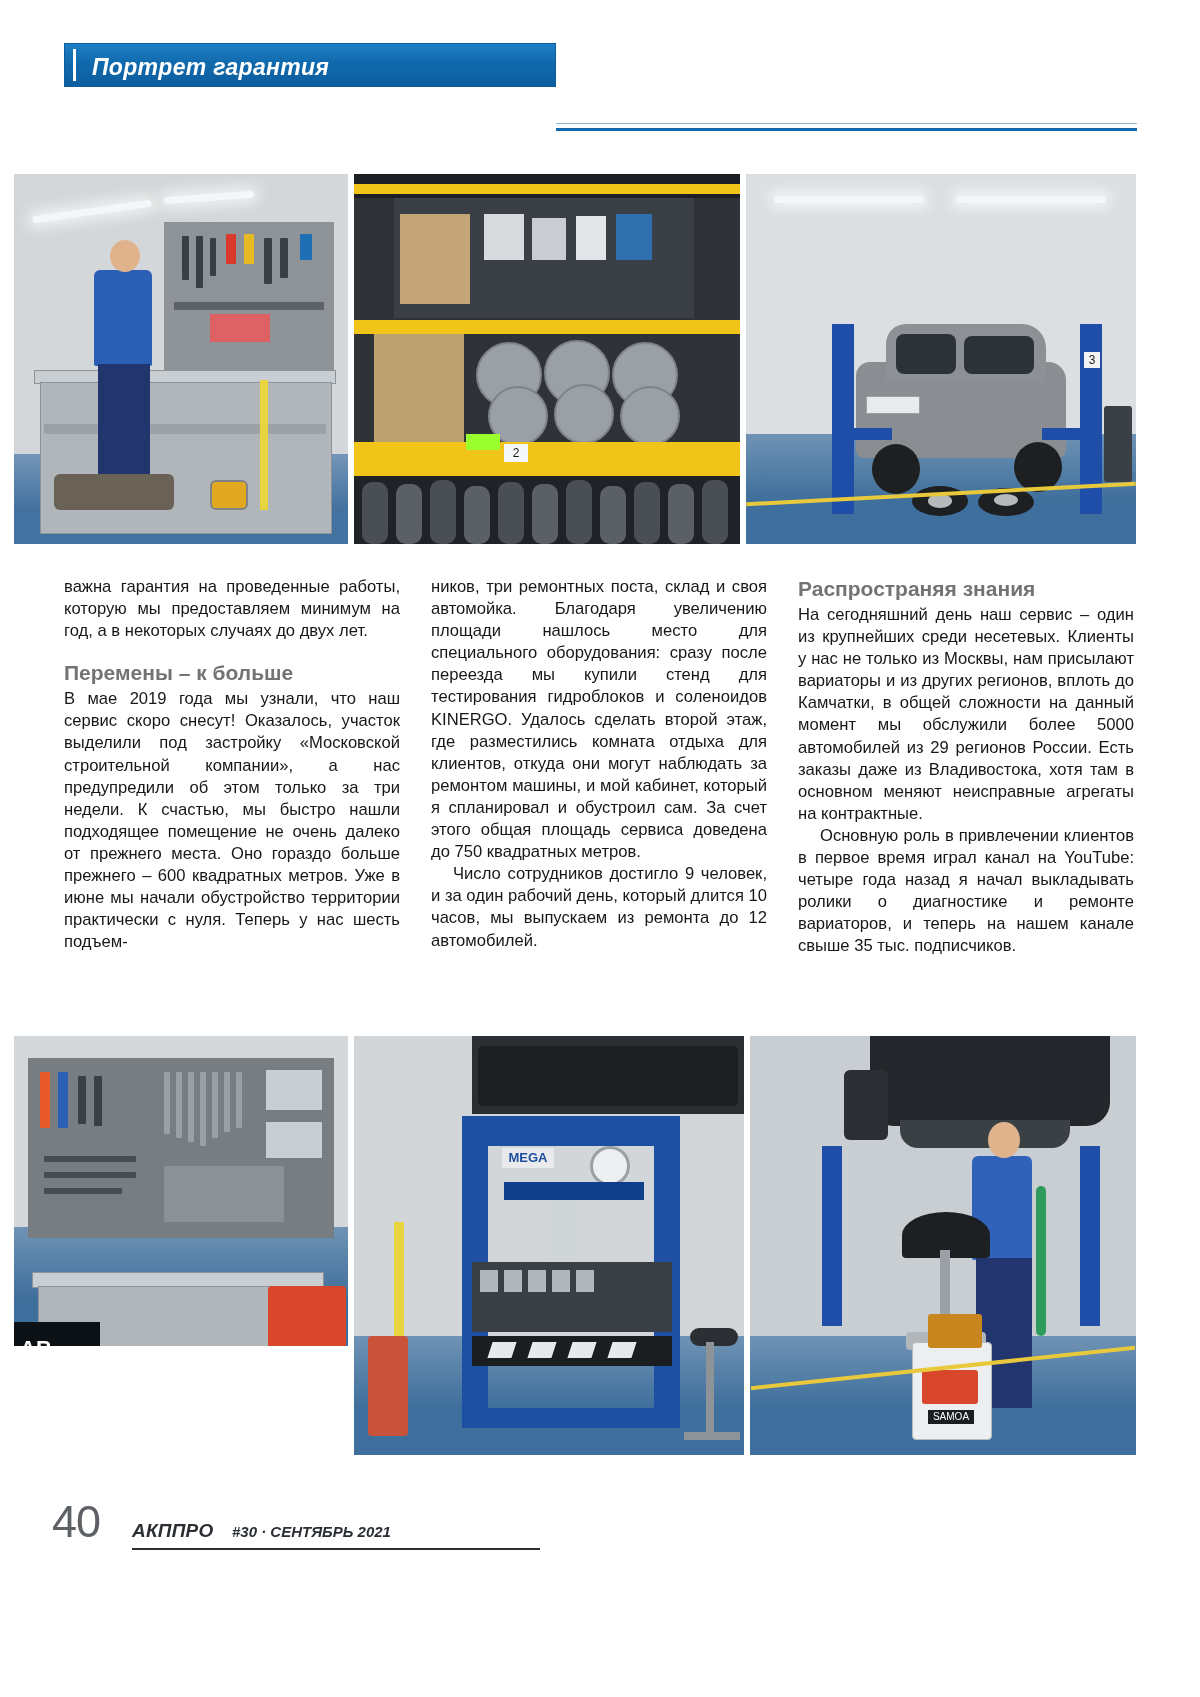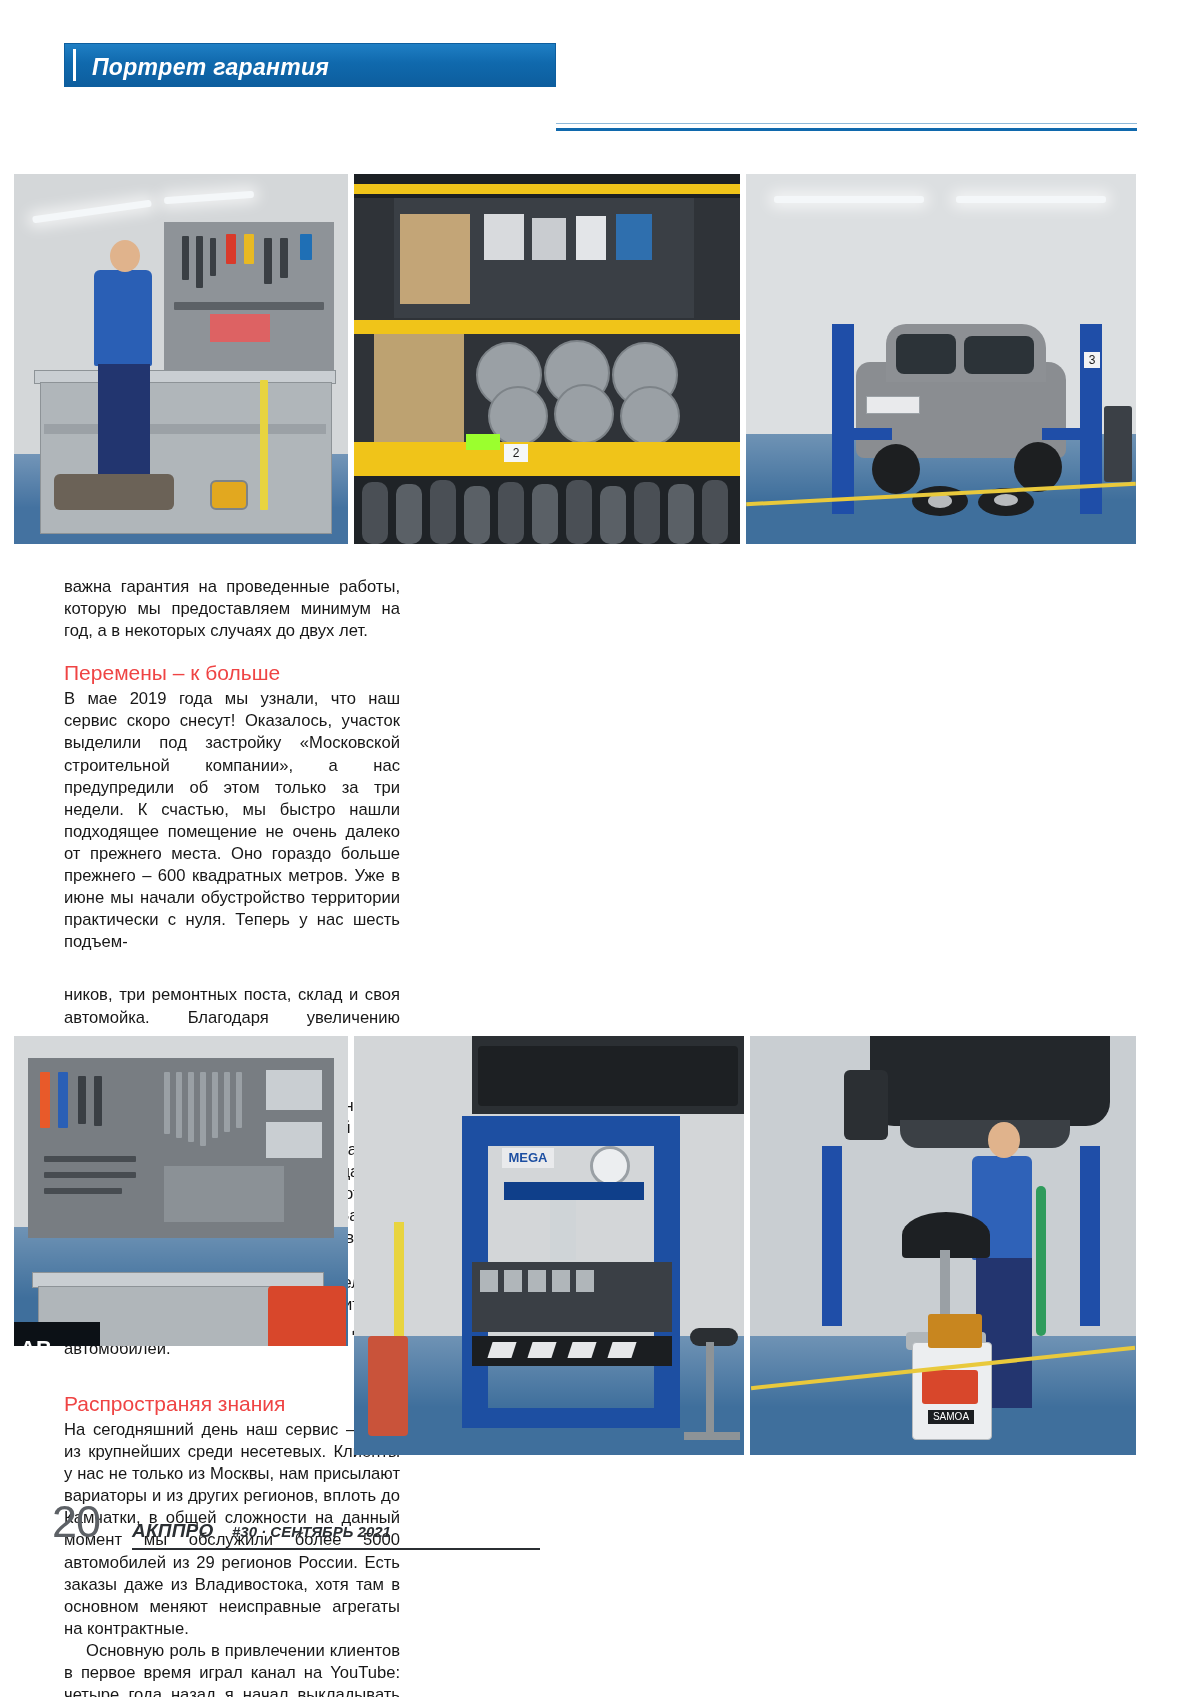--- a/index.html
+++ b/index.html
@@ -127,39 +127,38 @@
 
   
   .cols {
     position: absolute;
     left: 64px;
     top: 576px;
     width: 1072px;
     height: 440px;
     display: flex;
     gap: 31px;
-    flex-direction: column;
   }
   .col { width: 336px; }
   .col p {
     margin: 0;
     font-size: 16.6px;
     line-height: 22.1px;
     text-align: justify;
     text-justify: inter-word;
     color: #171717;
     hyphens: auto;
   }
   .col p.indent { text-indent: 22px; }
   h2.sub {
     margin: 26px 0 3px 0;
     font-size: 21px;
     line-height: 25px;
-    font-weight: normal;
-    color: #ef4444;
+    font-weight: bold;
+    color: #737373;
   }
   h2.sub.first { margin-top: 18px; }
   .page-number {
     position: absolute;
     left: 52px;
     top: 1496px;
     font-size: 45px;
     color: #5d6166;
     letter-spacing: -1px;
   }
@@ -411,16 +410,16 @@
       <div class="canister" style="left:162px;top:306px;width:78px;height:96px;background:#eceef0;border:1px solid #b5babe;"></div>
       <div style="position:absolute;left:172px;top:334px;width:56px;height:34px;background:#d8472b;border-radius:3px;"></div>
       <div style="position:absolute;left:178px;top:374px;width:46px;height:14px;color:#fff;font-size:10px;text-align:center;line-height:14px;background:#1b1e21;">SAMOA</div>
       <div style="position:absolute;left:178px;top:278px;width:54px;height:34px;background:#c8861f;border-radius:3px;"></div>
       <div class="yellowLine" style="left:0;top:330px;width:386px;height:4px;transform:rotate(-6deg);"></div>
       <div style="position:absolute;left:286px;top:150px;width:10px;height:150px;background:#2f9b5c;border-radius:5px;"></div>
     </div>
   </div>
 </div>
 
-<div class="page-number">20</div>
+<div class="page-number">40</div>
 <div class="footer-logo">АКППРО</div>
 <div class="footer-issue">#30 · СЕНТЯБРЬ 2021</div>
 <div class="footer-rule"></div>
 
 </body></html>

